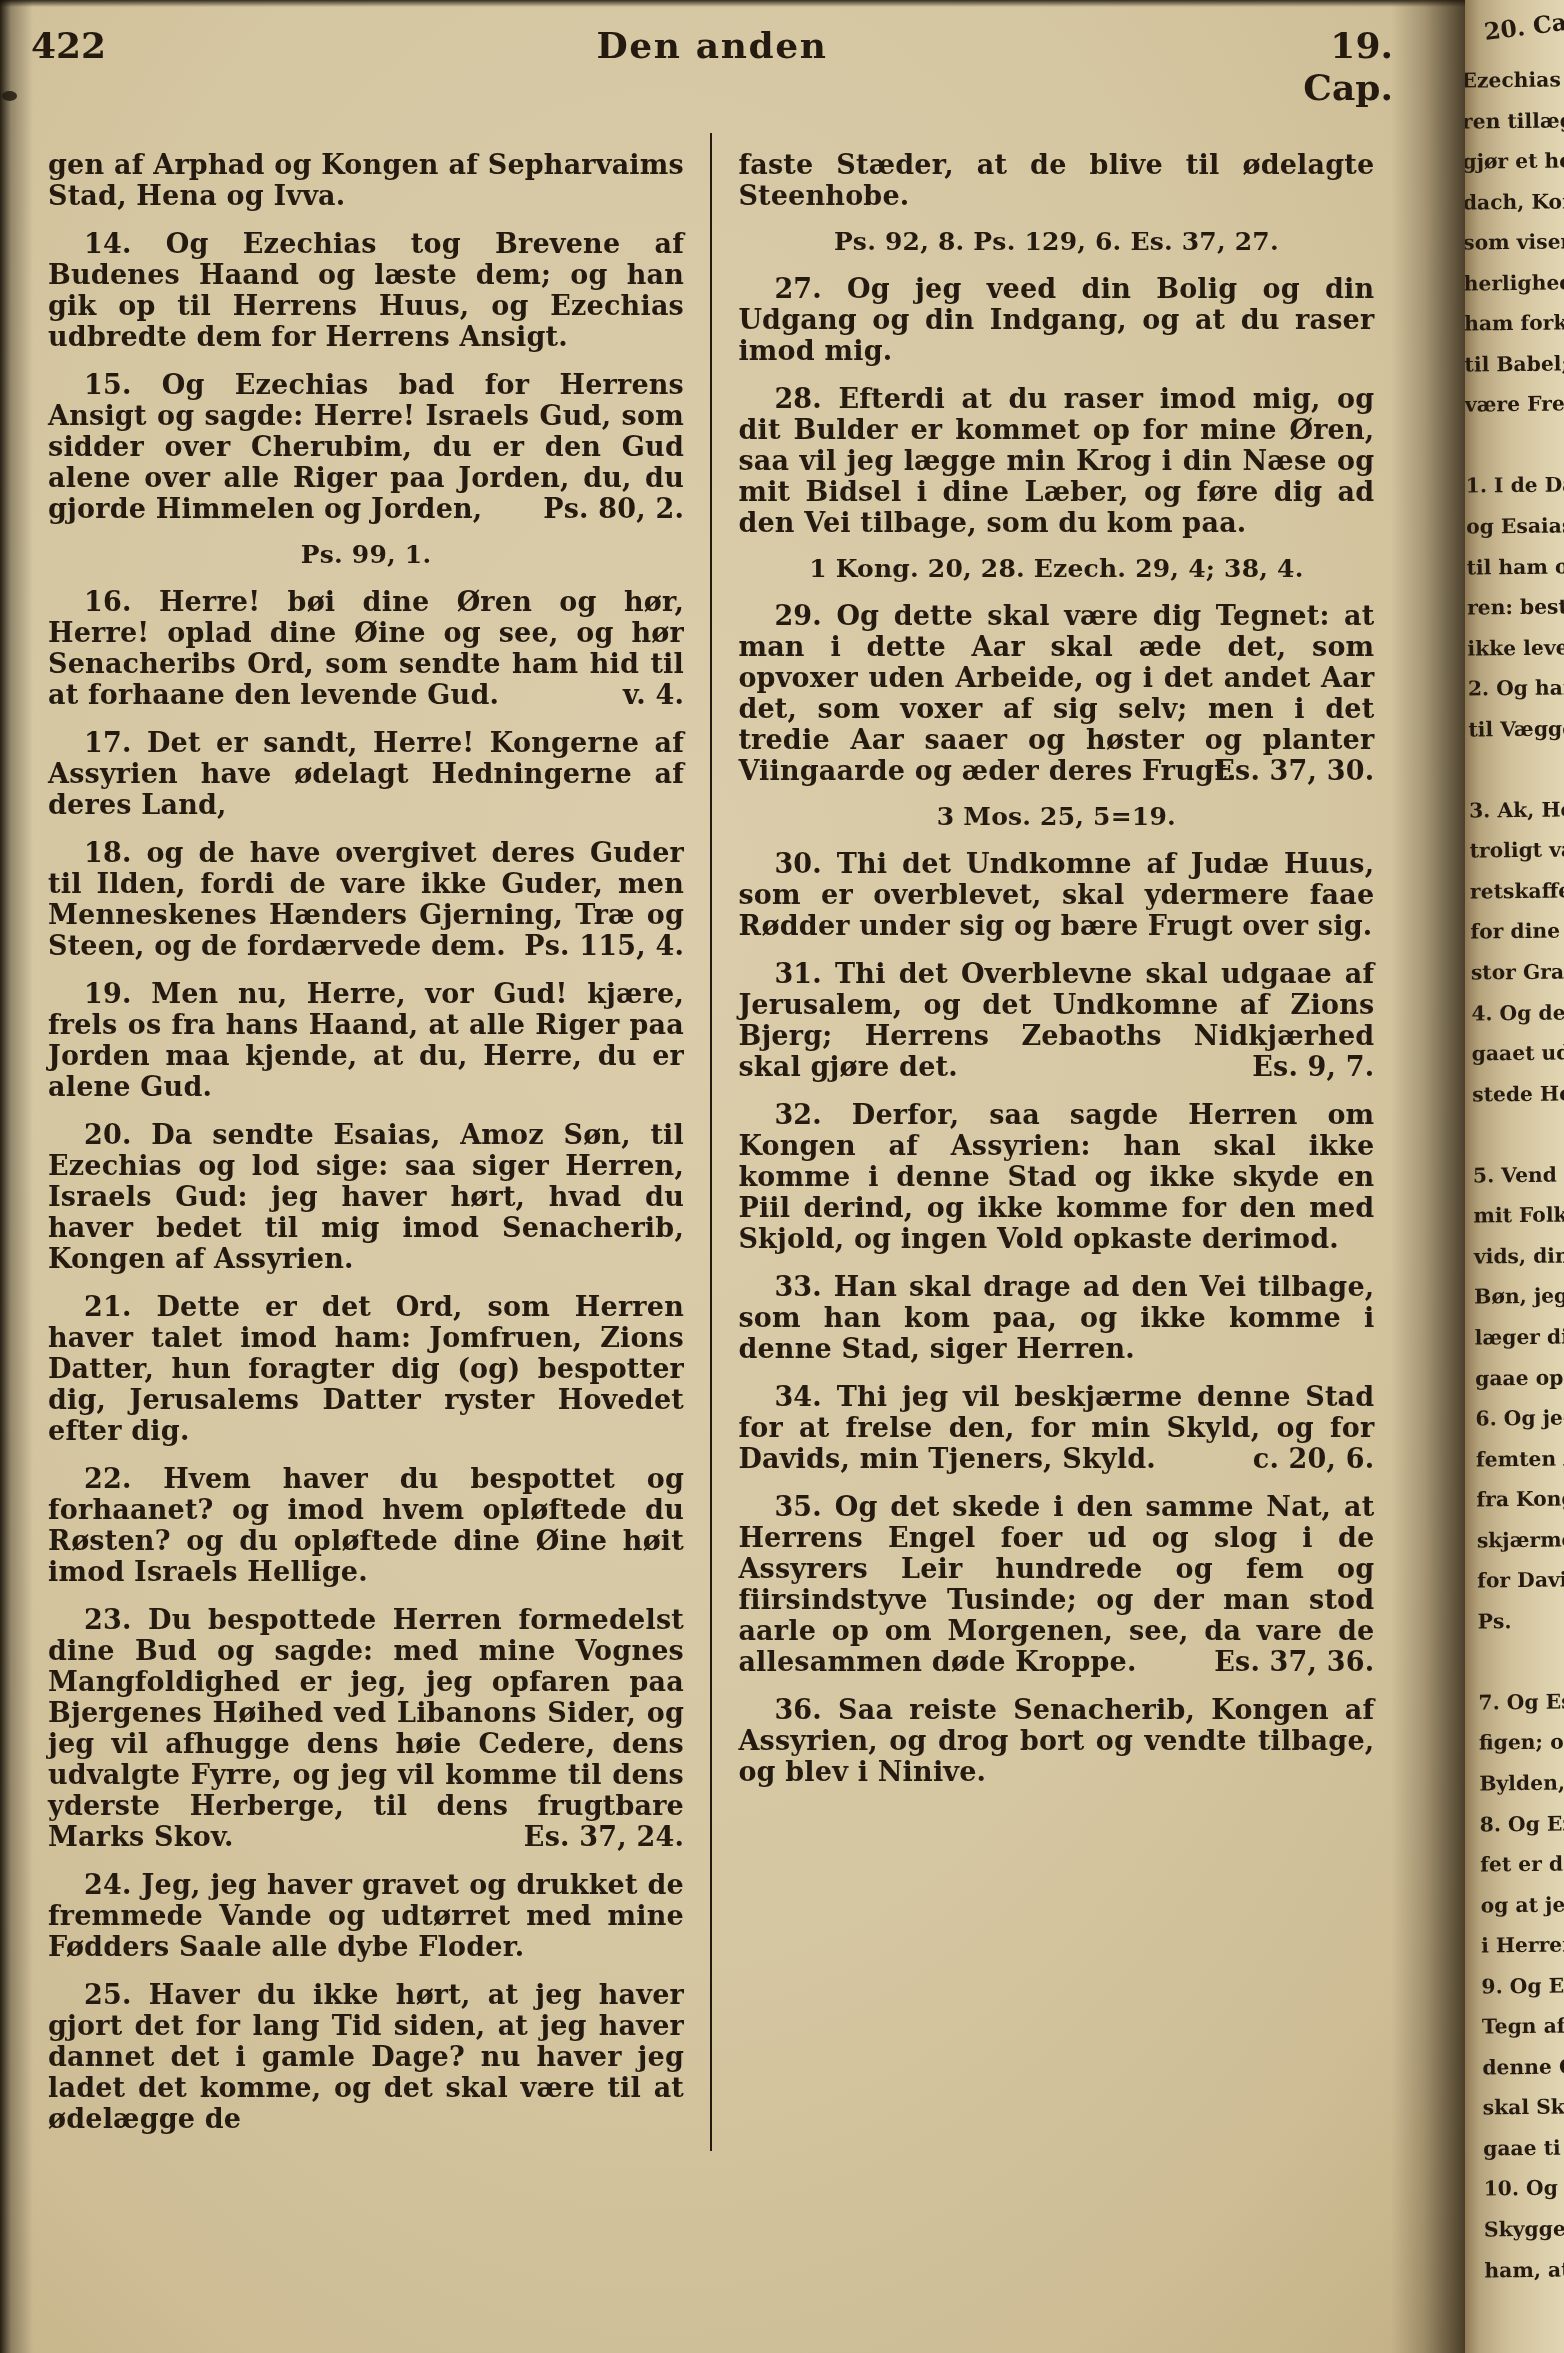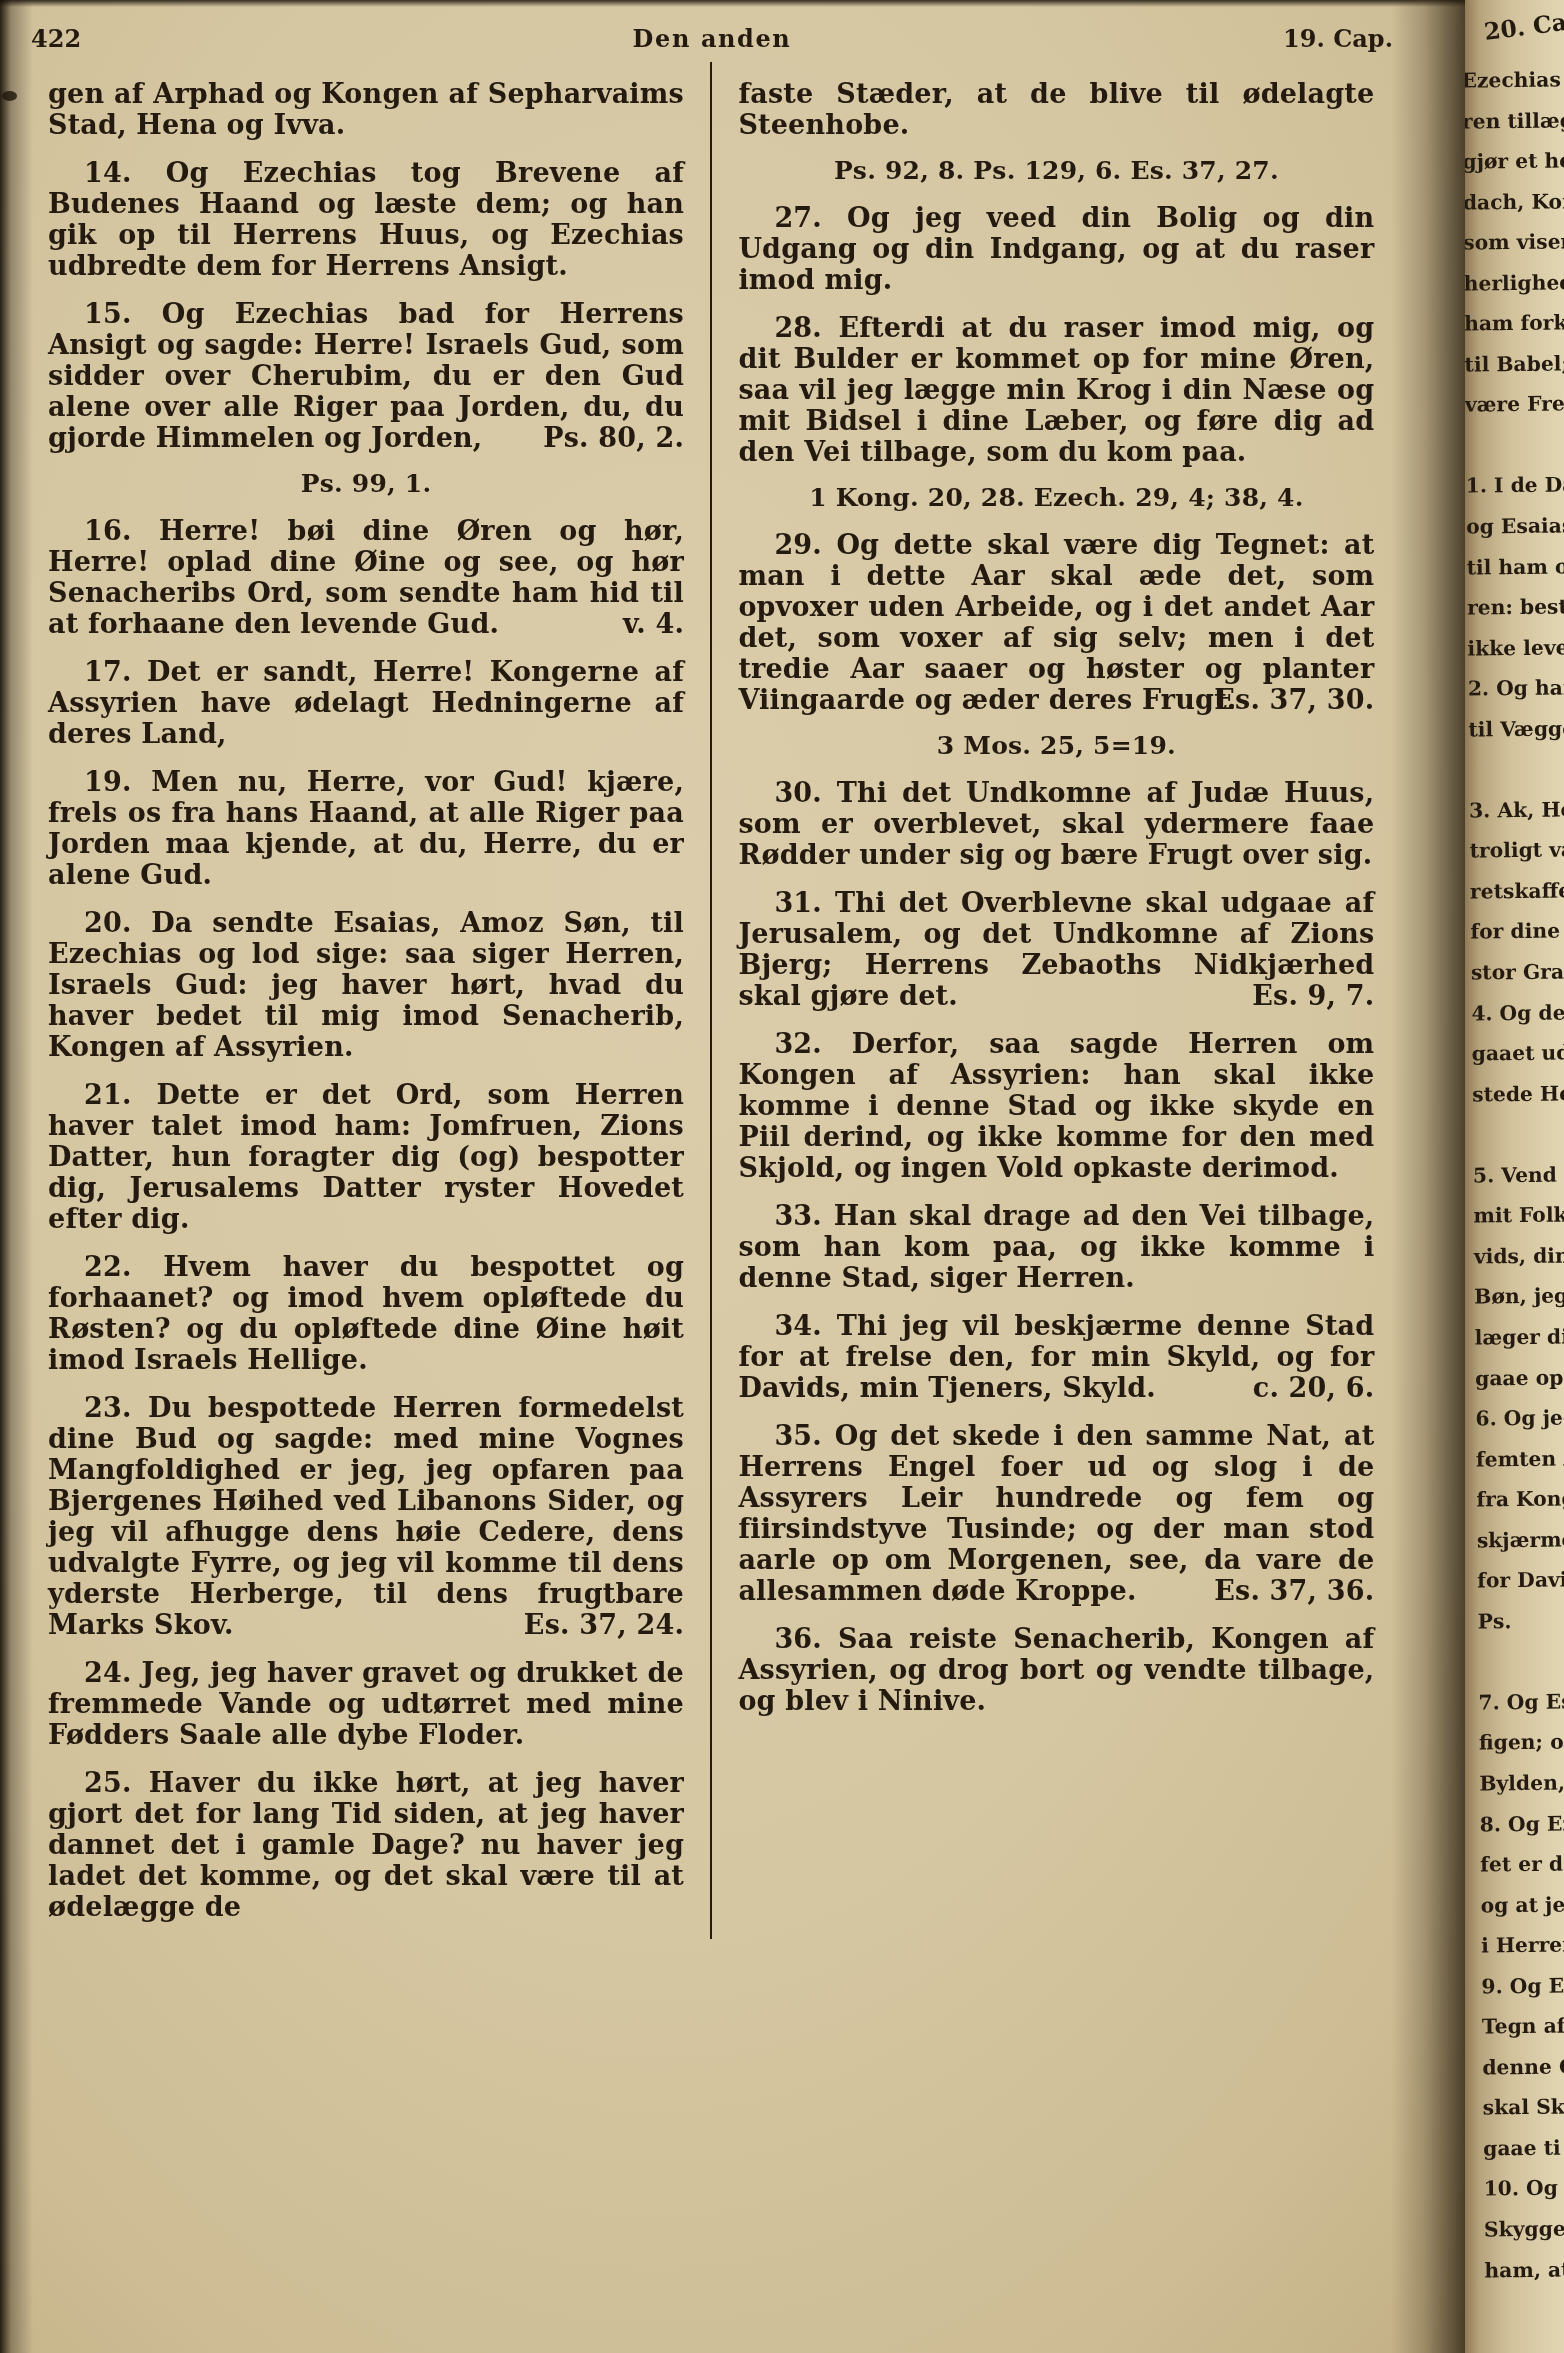--- a/index.html
+++ b/index.html
@@ -20,22 +20,22 @@
   }
   .content {
     position:absolute;
     left:31px; top:23.5px;
     width:1362px;
   }
   .header {
     display:flex;
     align-items:baseline;
     font-weight:bold;
-    font-size:24px;
-    margin-bottom:8px;
+    font-size:36px;
+    margin-bottom:24px;
   }
   .pageno { width:149px; }
   .runtitle { flex:1; text-align:center; letter-spacing:1.6px; }
   .chapno { width:149px; text-align:right; }
 
   .cols { display:flex; align-items:stretch; }
   .col {
     width:670px;
     font-size:27px;
     font-weight:bold;
@@ -104,20 +104,21 @@
     </div>
 
     <div class="cols">
       <div class="col">
           <p class="cont">gen af Arphad og Kongen af Sepharvaims Stad, Hena og Ivva.</p>
           <p class="verse">14. Og Ezechias tog Brevene af Budenes Haand og læste dem; og han gik op til Herrens Huus, og Ezechias udbredte dem for Herrens Ansigt.</p>
           <p class="verse">15. Og Ezechias bad for Herrens Ansigt og sagde: Herre! Israels Gud, som sidder over Cherubim, du er den Gud alene over alle Riger paa Jorden, du, du gjorde Himmelen og Jorden,<span class="tail">Ps. 80, 2.</span></p>
           <p class="refline">Ps. 99, 1.</p>
           <p class="verse">16. Herre! bøi dine Øren og hør, Herre! oplad dine Øine og see, og hør Senacheribs Ord, som sendte ham hid til at forhaane den levende Gud.<span class="tail">v. 4.</span></p>
           <p class="verse">17. Det er sandt, Herre! Kongerne af Assyrien have ødelagt Hedningerne af deres Land,</p>
+          <p class="verse">18. og de have overgivet deres Guder til Ilden, fordi de vare ikke Guder, men Menneskenes Hænders Gjerning, Træ og Steen, og de fordærvede dem.<span class="tail">Ps. 115, 4.</span></p>
           <p class="verse">19. Men nu, Herre, vor Gud! kjære, frels os fra hans Haand, at alle Riger paa Jorden maa kjende, at du, Herre, du er alene Gud.</p>
           <p class="verse">20. Da sendte Esaias, Amoz Søn, til Ezechias og lod sige: saa siger Herren, Israels Gud: jeg haver hørt, hvad du haver bedet til mig imod Senacherib, Kongen af Assyrien.</p>
           <p class="verse">21. Dette er det Ord, som Herren haver talet imod ham: Jomfruen, Zions Datter, hun foragter dig (og) bespotter dig, Jerusalems Datter ryster Hovedet efter dig.</p>
           <p class="verse">22. Hvem haver du bespottet og forhaanet? og imod hvem opløftede du Røsten? og du opløftede dine Øine høit imod Israels Hellige.</p>
           <p class="verse">23. Du bespottede Herren formedelst dine Bud og sagde: med mine Vognes Mangfoldighed er jeg, jeg opfaren paa Bjergenes Høihed ved Libanons Sider, og jeg vil afhugge dens høie Cedere, dens udvalgte Fyrre, og jeg vil komme til dens yderste Herberge, til dens frugtbare Marks Skov.<span class="tail">Es. 37, 24.</span></p>
           <p class="verse">24. Jeg, jeg haver gravet og drukket de fremmede Vande og udtørret med mine Fødders Saale alle dybe Floder.</p>
           <p class="verse">25. Haver du ikke hørt, at jeg haver gjort det for lang Tid siden, at jeg haver dannet det i gamle Dage? nu haver jeg ladet det komme, og det skal være til at ødelægge de</p>
         </div>
       <div class="divider"></div>
       <div class="col">

